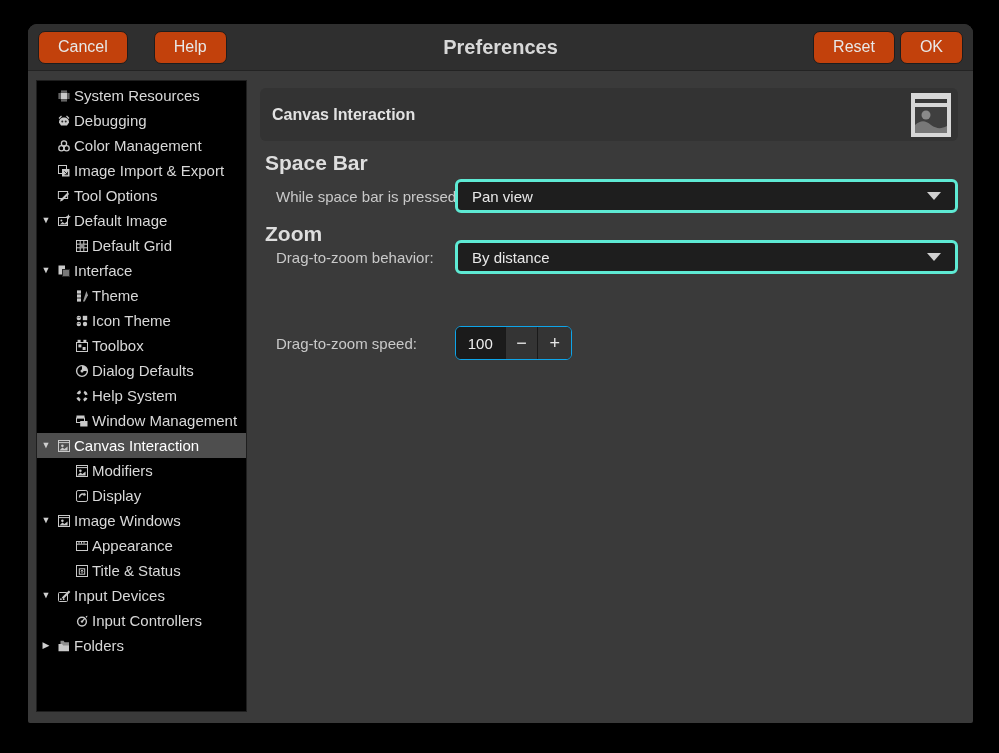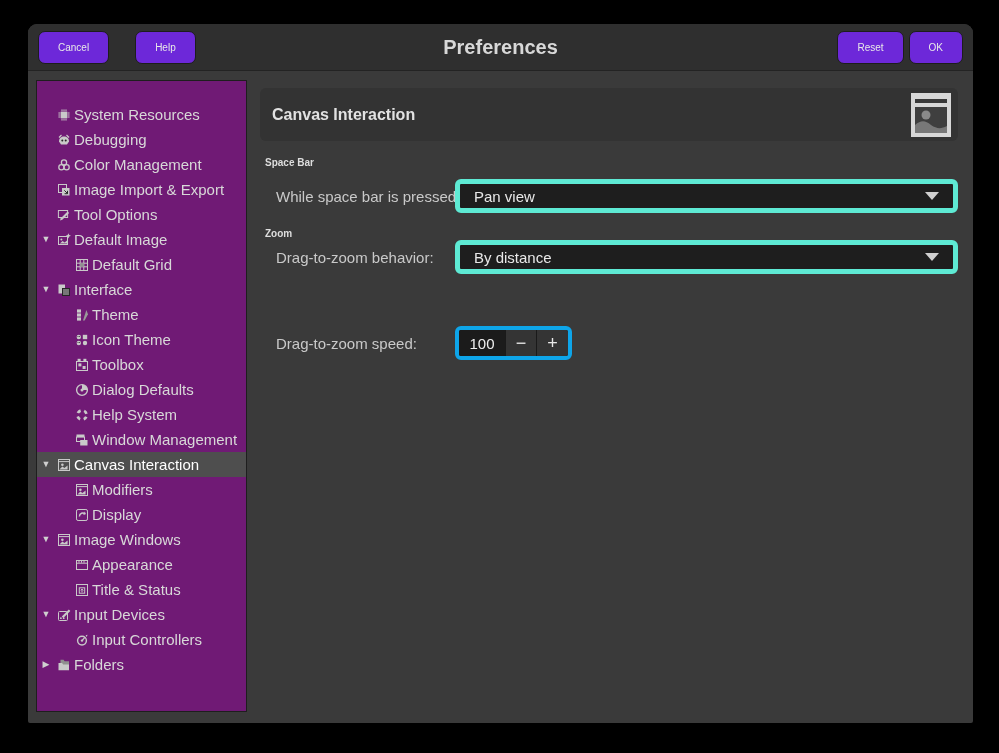--- a/index.html
+++ b/index.html
@@ -6,70 +6,70 @@
   html,body { width:999px; height:753px; background:#000; overflow:hidden;
     font-family:"Liberation Sans", sans-serif; }
 
   .window { position:absolute; left:28px; top:24px; width:945px; height:699px;
     background:#3a3a3a; border-radius:9px 9px 2px 2px; }
 
   
   .titlebar { position:absolute; left:0; top:0; right:0; height:47px;
     background:#2f2f2f; border-bottom:1px solid #232323;
     border-radius:9px 9px 0 0; display:flex; align-items:center; padding:0 10px; }
-  .tb-btn { height:33px; padding:0 19px; background:#6d28d9;
+  .tb-btn { height:33px; padding:0 19px; background:#c2410c;
     border:1px solid #1d1d1d; border-radius:7px; color:#e8e8e8;
-    font-size:10px; font-family:inherit; display:flex; align-items:center; cursor:default; }
+    font-size:16px; font-family:inherit; display:flex; align-items:center; cursor:default; }
   .tb-btn + .tb-btn { margin-left:26px; }
   .tb-right { margin-left:auto; display:flex; }
   .tb-right .tb-btn + .tb-btn { margin-left:5px; }
   .tb-title { position:absolute; left:0; right:0; text-align:center;
     color:#d8d8d8; font-size:20px; font-weight:bold; pointer-events:none; }
 
   
   .sidebar { position:absolute; left:8px; top:56px; width:211px; height:632px;
-    background:#701a75; border:1px solid #1e1e1e; overflow:hidden; padding-top:21px; }
+    background:#000000; border:1px solid #1e1e1e; overflow:hidden; padding-top:2px; }
   .side-row { display:flex; align-items:center; height:25px; color:#d8d8d8;
     font-size:15px; white-space:nowrap; }
   .side-row.selected { background:#4e4e4e; color:#ffffff; }
   .expander { width:18px; min-width:18px; text-align:center; font-size:9px;
     color:#cfcfcf; line-height:25px; }
   .indent { width:18px; min-width:18px; }
   .side-icon { width:17px; min-width:17px; height:16px; margin-right:2px;
     display:flex; align-items:center; justify-content:center; }
   .side-icon svg { display:block; }
 
   
   .main { position:absolute; left:232px; top:56px; width:698px; height:632px; }
   .band { position:absolute; left:0; top:8px; width:698px; height:53px;
     background:#333333; border-radius:6px; display:flex; align-items:center; }
   .band-title { margin-left:12px; color:#e2e2e2; font-size:16px; font-weight:bold; }
   .band-icon { margin-left:auto; margin-right:7px; width:40px; height:44px; }
 
-  .sect-head { position:absolute; color:#dedede; font-size:10px; font-weight:bold;
+  .sect-head { position:absolute; color:#dedede; font-size:21px; font-weight:bold;
     height:18px; line-height:18px; }
   .h-spacebar { left:5px; top:74px; }
   .h-zoom { left:5px; top:145px; }
 
   .ctl-row { position:absolute; height:34px; display:flex; align-items:center; }
   .row-1 { top:99px; left:0; width:698px; }
   .row-2 { top:160px; left:0; width:698px; }
   .row-3 { top:210px; left:0; width:698px;margin-top:36px; }
   .ctl-label { position:absolute; left:16px; color:#c9c9c9; font-size:15px; }
 
   .dropdown { position:absolute; left:195px; width:503px; height:34px;
-    background:#1e1e1e; border:5px solid #5eead4; border-radius:6px;
+    background:#1e1e1e; border:3px solid #5eead4; border-radius:6px;
     display:flex; align-items:center; cursor:default; }
   .dropdown-value { margin-left:14px; color:#e8e8e8; font-size:15px; }
   .dropdown-arrow { margin-left:auto; margin-right:14px; width:0; height:0;
     border-left:7px solid transparent; border-right:7px solid transparent;
     border-top:8px solid #d0d0d0; }
 
   .spinner { position:absolute; left:195px; width:117px; height:34px;
-    border:4px solid #0ea5e9; border-radius:6px; overflow:hidden;
+    border:1px solid #0ea5e9; border-radius:6px; overflow:hidden;
     display:flex; background:#1b1b1b; }
   .spin-entry { width:49px; background:#1b1b1b; color:#eeeeee; font-size:15px;
     display:flex; align-items:center; justify-content:center; }
   .spin-btn { width:33px; background:#343434; border-left:1px solid #1a1a1a;
     color:#e8e8e8; font-size:18px; display:flex; align-items:center;
     justify-content:center; cursor:default; }
   .spin-btn:last-child { width:34px; }
 </style>
 </head>
 <body>

